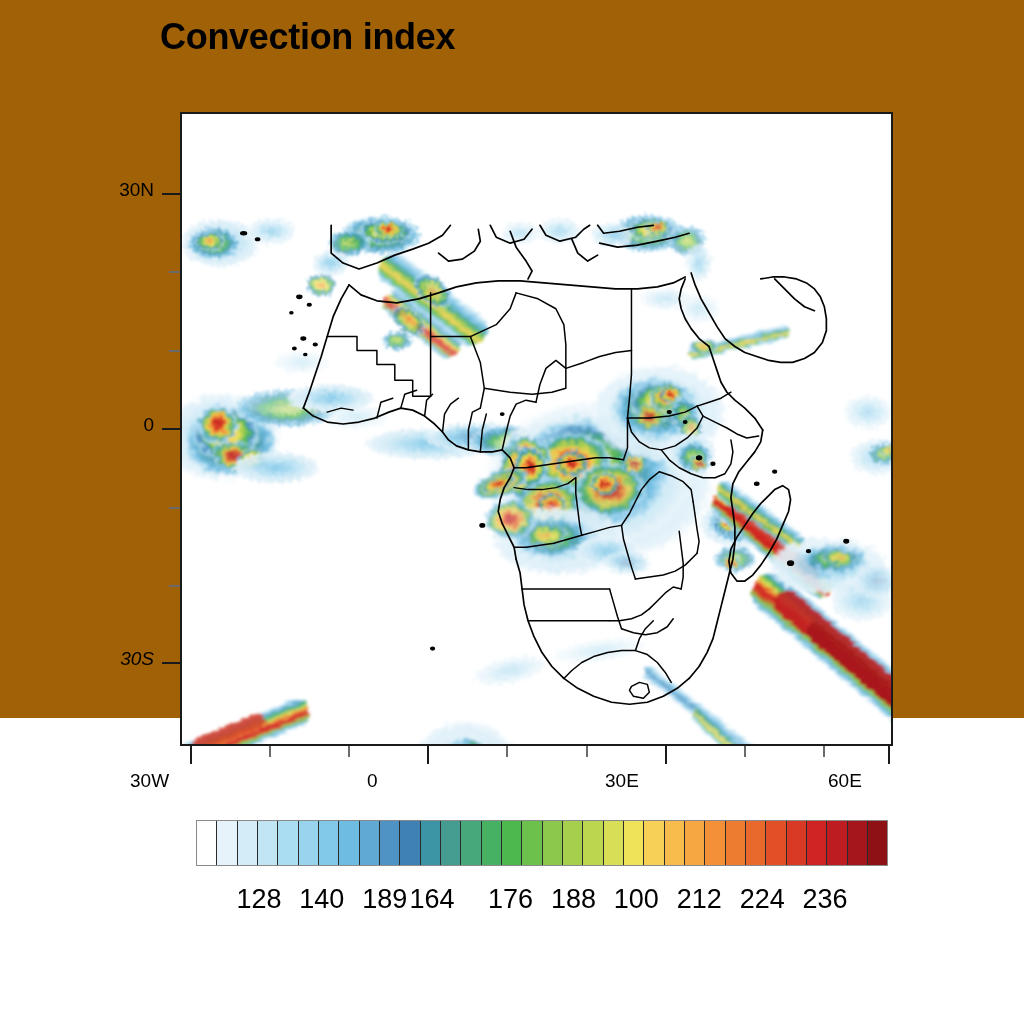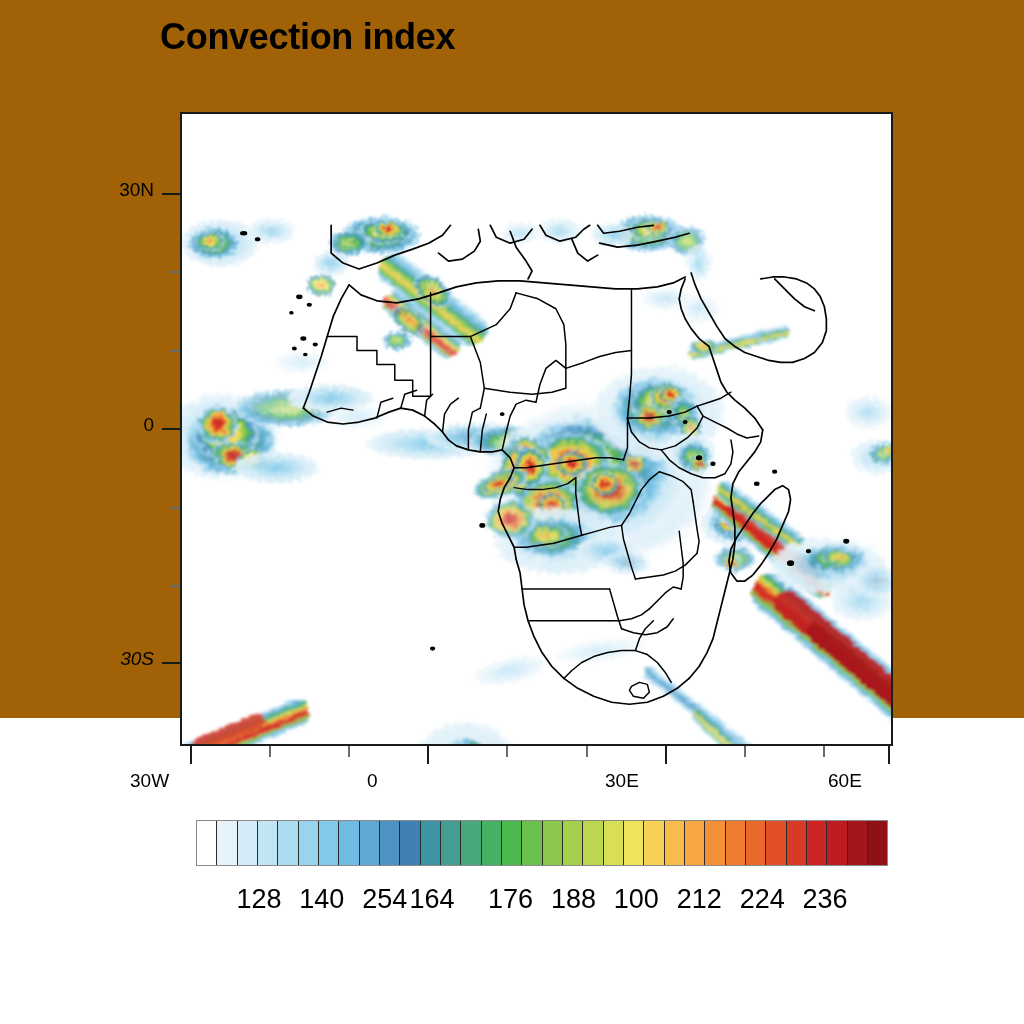--- a/index.html
+++ b/index.html
@@ -693,21 +693,21 @@
         <div class="cbcell" title="232–236" style="background: rgb(217, 58, 38);"></div>
         <div class="cbcell" title="236–240" style="background: rgb(207, 36, 36);"></div>
         <div class="cbcell" title="240–244" style="background: rgb(189, 28, 33);"></div>
         <div class="cbcell" title="244–248" style="background: rgb(165, 22, 28);"></div>
         <div class="cbcell" title="248–252" style="background: rgb(142, 17, 22);"></div>
       </div>
   </div>
   <div id="colorbar-labels">
       <div class="cblabel" style="left: 258.909px;">128</div>
       <div class="cblabel" style="left: 321.818px;">140</div>
-      <div class="cblabel" style="left: 384.727px;">254</div>
+      <div class="cblabel" style="left: 384.727px;">189</div>
       <div class="cblabel" style="left: 432px;">164</div>
       <div class="cblabel" style="left: 510.545px;">176</div>
       <div class="cblabel" style="left: 573.455px;">188</div>
       <div class="cblabel" style="left: 636.364px;">100</div>
       <div class="cblabel" style="left: 699.273px;">212</div>
       <div class="cblabel" style="left: 762.182px;">224</div>
       <div class="cblabel" style="left: 825.091px;">236</div>
     </div>
 
 </div>

